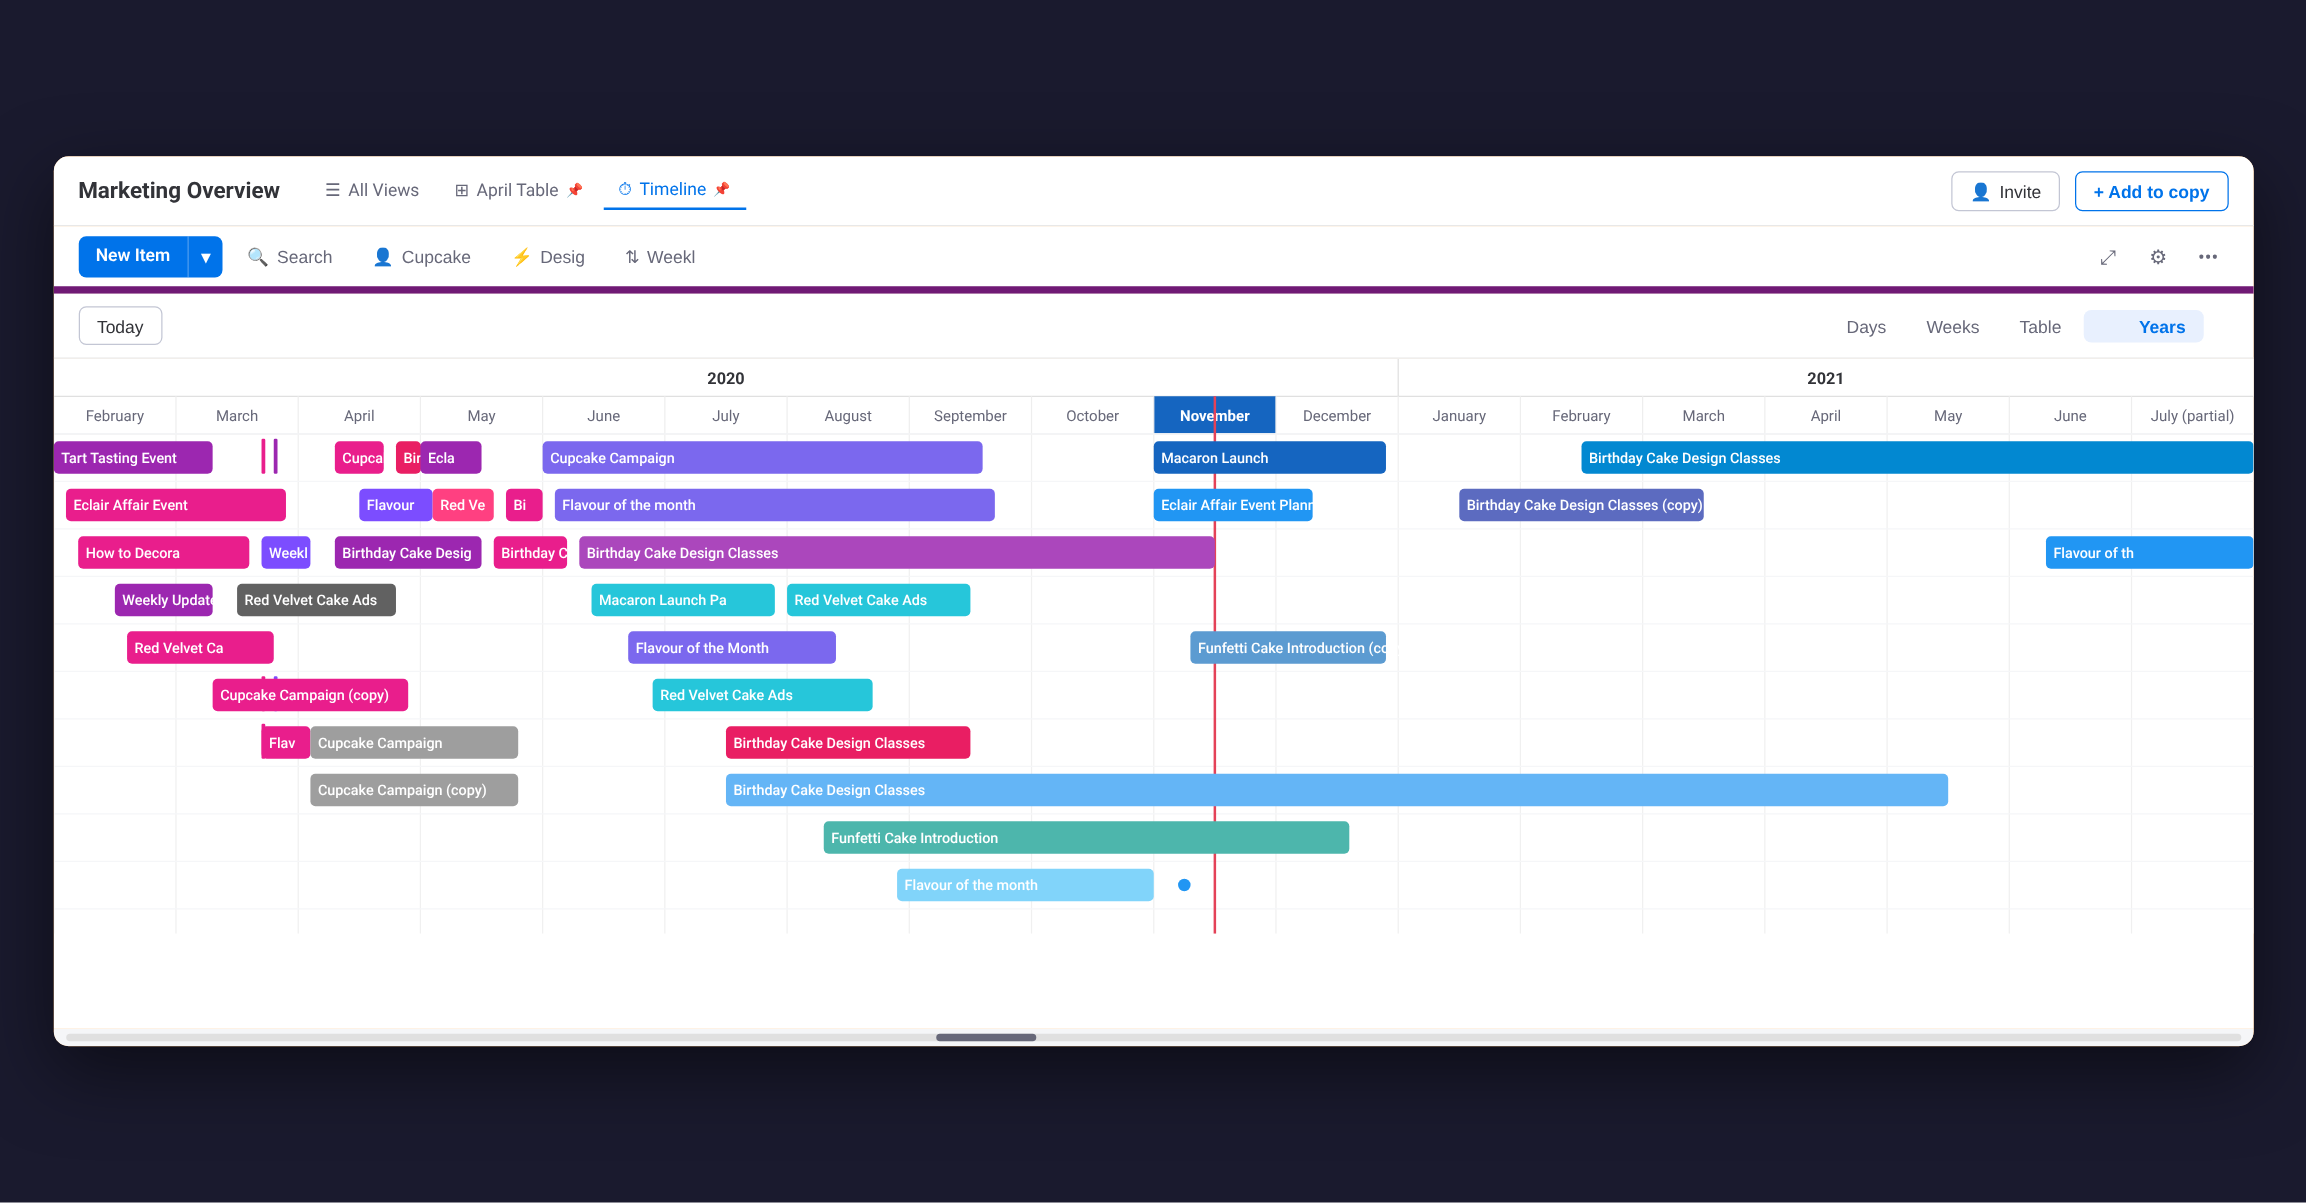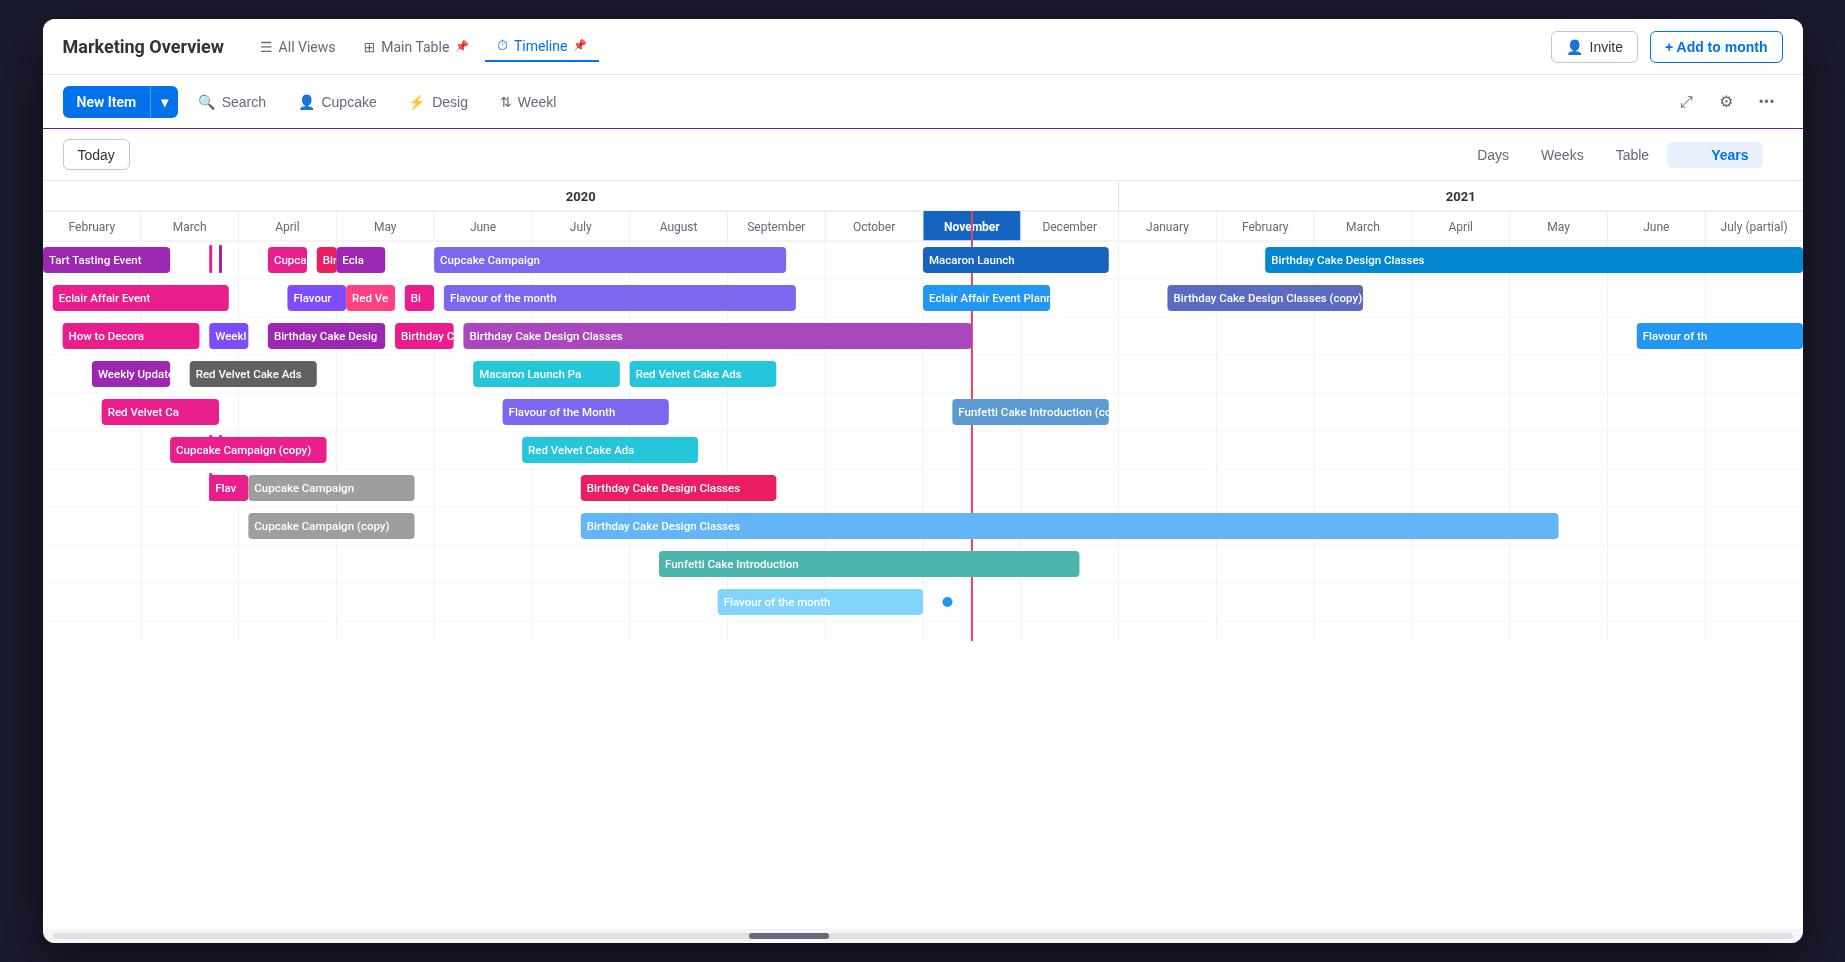--- a/index.html
+++ b/index.html
@@ -6,21 +6,21 @@
     body {
       background: #1a1a2e;
       display: flex;
       align-items: center;
       justify-content: center;
       min-height: 100vh;
       font-family: -apple-system, BlinkMacSystemFont, 'Segoe UI', Roboto, sans-serif;
     }
     .window {
       width: 1760px;
-      height: 924px;
+      height: 712px;
       background: #fdba74;
       border-radius: 12px;
       overflow: hidden;
       display: flex;
       flex-direction: column;
       box-shadow: 0 20px 60px rgba(0,0,0,0.5);
     }
     
     .header {
       display: flex;
@@ -88,21 +88,21 @@
       cursor: pointer;
       background: #fff;
       font-weight: 600;
     }
     
     .toolbar {
       display: flex;
       align-items: center;
       padding: 10px 20px;
       height: 54px;
-      border-bottom: 1px solid #701a75;
+      border-bottom: 6px solid #701a75;
       background: #fff;
       flex-shrink: 0;
       gap: 8px;
     }
     .new-item-btn {
       display: flex;
       align-items: center;
       background: #0073ea;
       color: #fff;
       border: none;
@@ -229,36 +229,36 @@
 
   <div class="header">
     <div class="header-title">Marketing Overview</div>
     <div class="nav-tabs">
       <div class="nav-tab">
         <span>☰</span>
         <span>All Views</span>
       </div>
       <div class="nav-tab">
         <span>⊞</span>
-        <span>Main Table</span>
+        <span>April Table</span>
         <span style="font-size:11px;color:#999">📌</span>
       </div>
       <div class="nav-tab active">
         <span>⏱</span>
         <span>Timeline</span>
         <span style="font-size:11px;color:#999">📌</span>
       </div>
     </div>
     <div class="header-right">
       <button class="invite-btn">
         <span>👤</span>
         <span>Invite</span>
       </button>
       <button class="add-board-btn">
-        <span>+ Add to month</span>
+        <span>+ Add to copy</span>
       </button>
     </div>
   </div>
 
   <div class="toolbar">
     <div class="new-item-btn">
       <span class="new-item-main">New Item</span>
       <span class="new-item-arrow">▾</span>
     </div>
     <button class="toolbar-btn">

